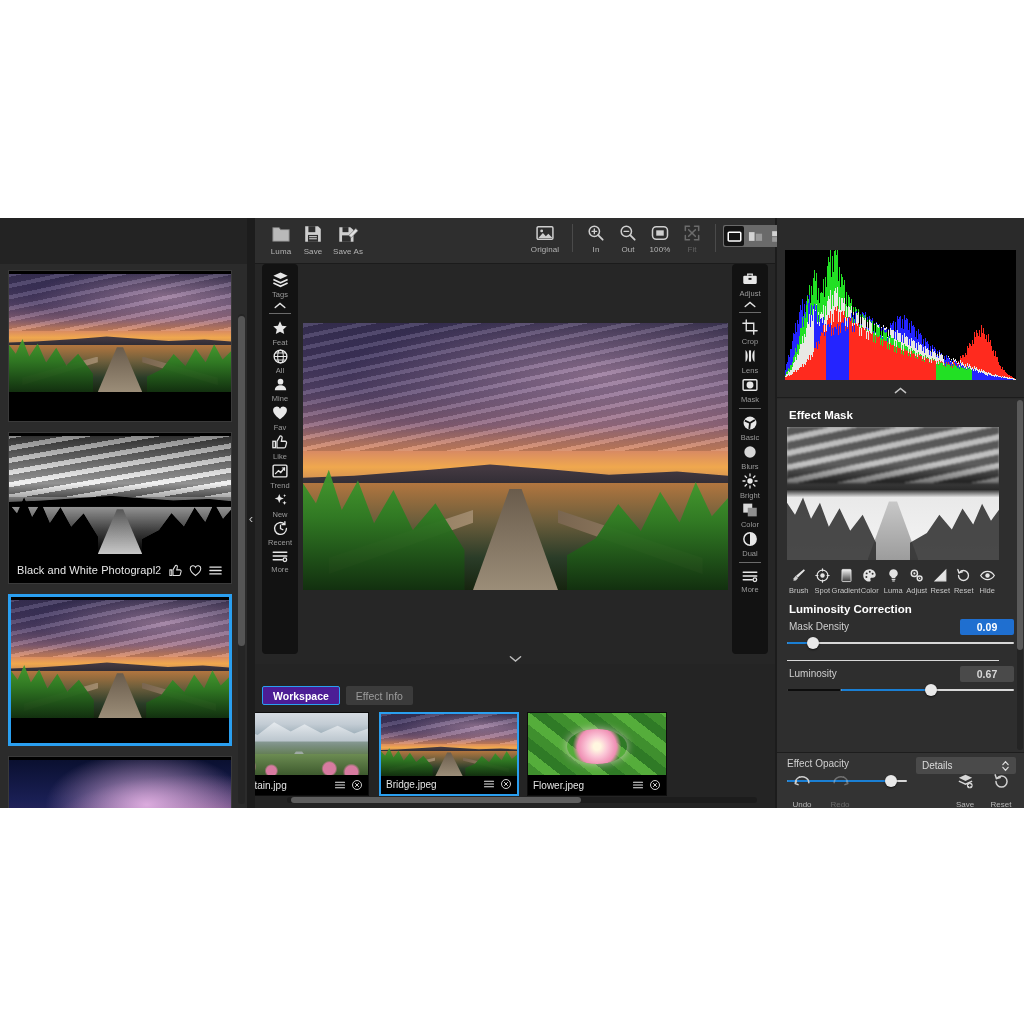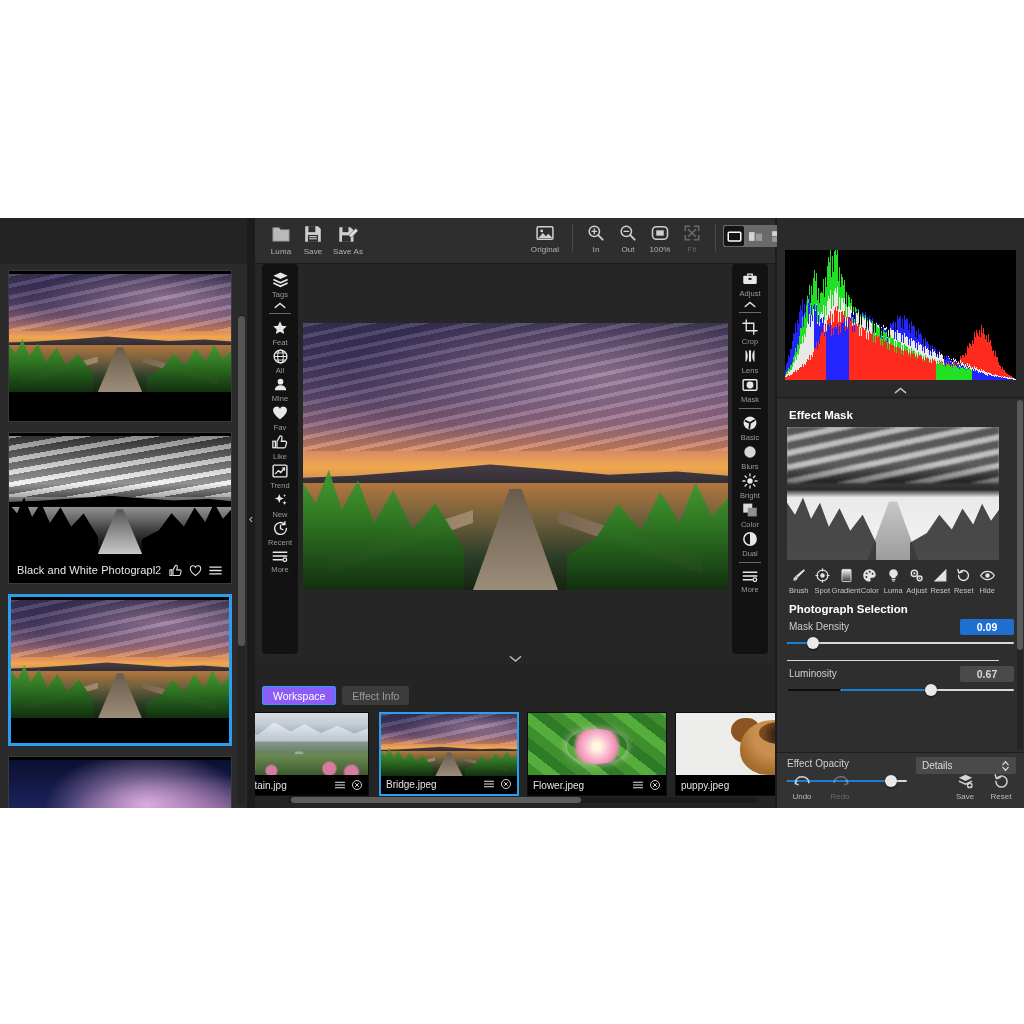--- a/index.html
+++ b/index.html
@@ -116,21 +116,21 @@
   .expander-h { position:absolute; left:0; bottom:0; width:520px; height:12px; display:flex;
      align-items:center; justify-content:center; cursor:pointer; }
 
   .side-arrow { position:absolute; width:12px; height:20px; display:flex; align-items:center;
      justify-content:center; color:#bdbdbd; font-size:13px; cursor:pointer; }
 
   .film-bar { position:absolute; left:0; top:458px; width:520px; height:132px; background:#242424; }
   .film-tabs { position:absolute; left:7px; top:10px; display:flex; gap:6px; }
   .ftab { height:19px; padding:0 10px; display:flex; align-items:center; font-size:10.5px;
      border-radius:2px; cursor:pointer; }
-  .ftab.active { background:#8b5cf6; border:1.5px solid #2a9ff0; color:#ffffff; font-weight:normal; }
+  .ftab.active { background:#4c1d95; border:1.5px solid #2a9ff0; color:#ffffff; font-weight:bold; }
   .ftab.idle { background:#3b3b3b; color:#9c9c9c; }
   .film-strip { position:absolute; left:0; top:36px; width:520px; height:84px; overflow:hidden; }
   .fcard { position:absolute; top:0; width:140px; height:84px; background:#000; border:1px solid #0d0d0d;
      cursor:pointer; overflow:hidden; }
   .fcard.selected { border:2px solid #2a9ff0; }
   .fthumb { position:absolute; left:0; top:0; right:0; height:62px; overflow:hidden; }
   .fcard-row { position:absolute; left:0; right:0; bottom:0; height:20px; display:flex; align-items:center;
      padding:0 5px; }
   .fname { flex:1 1 auto; color:#e3e3e3; font-size:10px; white-space:nowrap; overflow:hidden; }
   .fico { width:12px; height:12px; margin-left:5px; flex:0 0 auto; }
@@ -219,21 +219,21 @@
 
   .bottom-bar { position:absolute; left:0; bottom:0; width:247px; height:56px; background:#333333;
      border-top:1px solid #1d1d1d; }
   .eo-label { position:absolute; left:10px; top:5px; font-size:10px; color:#cfcfcf; }
   .eo-slider { position:absolute; left:10px; top:21px; width:120px; height:14px; }
   .blend-select { position:absolute; right:8px; top:4px; width:100px; height:17px; background:#4a4a4a;
      border-radius:2px; display:flex; align-items:center; padding:0 6px; font-size:10px; color:#dcdcdc; }
   .bb-actions { position:absolute; left:0; bottom:2px; width:247px; height:34px; }
   .bba { position:absolute; width:34px; display:flex; flex-direction:column; align-items:center;
      cursor:pointer; }
-  .bba span { font-size:8px; color:#b9b9b9; margin-top:1px; }
+  .bba span { font-size:8px; color:#b9b9b9; margin-top:9px; }
   .bba.dim span, .bba.dim svg { opacity:.4; }
 
   .right-scroll-track { position:absolute; right:1px; top:182px; width:6px; height:350px; background:#242424;
      border-radius:3px; }
   .right-scroll { position:absolute; right:1px; top:182px; width:6px; height:250px; background:#5a5a5a;
      border-radius:3px; }
 
   
   .watermark { position:absolute; left:840px; top:728px; width:180px; height:72px; pointer-events:none; }
   .wm-text { position:absolute; left:24px; top:10px; font-size:30px; font-weight:bold; color:#ffffff;
@@ -728,32 +728,20 @@
             <svg class="fico" viewBox="0 0 24 24">
               <circle cx="12" cy="12" r="9" fill="none" stroke="#e6e6e6" stroke-width="1.8"></circle>
               <g stroke="#e6e6e6" stroke-width="1.8" stroke-linecap="round">
                   <line x1="8.8" y1="8.8" x2="15.2" y2="15.2"></line>
                   <line x1="15.2" y1="8.8" x2="8.8" y2="15.2"></line>
                 </g>
             </svg>
           </div>
         </div>
 
-        <div class="fcard" style="left:420px;">
-          <div class="fthumb">
-            <div class="img-puppy">
-                <div class="ear"></div>
-                <div class="dog"></div>
-                <div class="face"></div>
-              </div>
-          </div>
-          <div class="fcard-row">
-            <div class="fname">puppy.jpeg</div>
-          </div>
-        </div>
       </div>
 
       <div class="film-hscroll-track"></div>
       <div class="film-hscroll"></div>
     </div>
 
     <div class="side-arrow" style="left:-10px; top:290px;">‹</div>
     <div class="side-arrow" style="right:-10px; top:290px;">›</div>
   </div>
 
@@ -1783,21 +1771,21 @@
         </div>
         <div class="mt">
           <svg width="17" height="17" viewBox="0 0 24 24">
             <path d="M2.4 12S6 6.2 12 6.2 21.6 12 21.6 12 18 17.8 12 17.8 2.4 12 2.4 12z" fill="none" stroke="#e4e4e4" stroke-width="1.8"></path>
             <circle cx="12" cy="12" r="3.1" fill="#e4e4e4"></circle>
           </svg>
             <span>Hide</span>
         </div>
       </div>
 
-      <div class="lum-title">Photograph Selection</div>
+      <div class="lum-title">Luminosity Correction</div>
 
       <div class="slider-row">
         <div class="slider-label">Mask Density</div>
         <div class="slider-line">
           <div class="strack"></div>
           <div class="sfill" style="left:0; width:12%;"></div>
           <div class="sknob" style="left:9%;"></div>
           <div class="sval hl">0.09</div>
         </div>
       </div>

